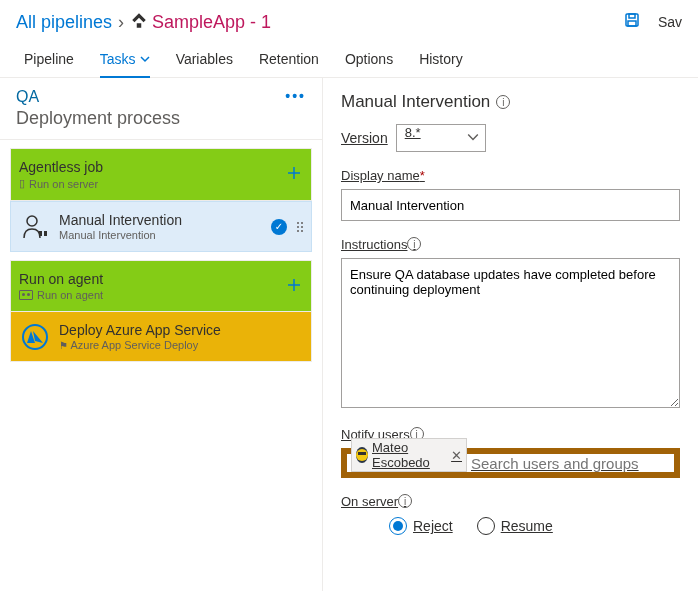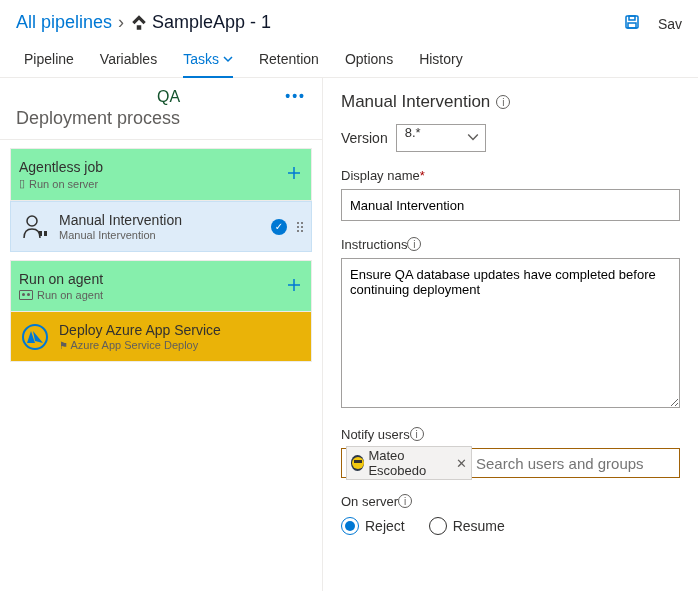--- a/index.html
+++ b/index.html
@@ -1,77 +1,77 @@
 <!DOCTYPE html>
 <html><head>
 <meta charset="utf-8">
 <style>
 * { box-sizing: border-box; margin: 0; padding: 0; font-family: "Segoe UI", -apple-system, sans-serif; }
 body { background: #fff; color: #323130; font-size: 14px; width: 698px; height: 603px; overflow: hidden; }
 a { text-decoration: none; }
 
-.header { display: flex; align-items: flex-end; padding: 12px 16px 10px; }
+.header { display: flex; align-items: flex-start; padding: 12px 16px 10px; }
 .breadcrumb-link { color: #0078d4; font-size: 18px; }
 .breadcrumb-sep { color: #605e5c; margin: 0 6px; font-size: 18px; }
 .pipeline-icon svg { width: 18px; height: 18px; vertical-align: -2px; margin-right: 4px; }
-.breadcrumb-current { color: #0f172a; font-size: 18px; }
+.breadcrumb-current { color: #be185d; font-size: 18px; }
 .save-btn { margin-left: auto; display: flex; align-items: center; gap: 18px; color: #323130; cursor: pointer; font-size: 14px; }
 .save-btn svg { width: 16px; height: 16px; stroke: #0078d4; }
 
 .tabs { display: flex; gap: 26px; padding: 0 24px; border-bottom: 1px solid #edebe9; }
 .tab { padding: 8px 0 10px; color: #323130; cursor: pointer; position: relative; display: flex; align-items: center; gap: 4px; }
 .tab.active { color: #0078d4; }
 .tab.active::after { content: ""; position: absolute; left: 0; right: 0; bottom: -1px; height: 2px; background: #0078d4; }
 
 .main { display: flex; height: calc(603px - 90px); }
 .left-pane { width: 323px; border-right: 1px solid #edebe9; background: #fff; overflow-y: auto; }
 .right-pane { flex: 1; padding: 14px 18px; overflow-y: auto; }
 
 .stage-hdr { padding: 10px 16px 10px; display: flex; border-bottom: 1px solid #edebe9; }
-.stage-hdr .title { font-size: 16px; color: #14532d; text-align: right; }
+.stage-hdr .title { font-size: 16px; color: #0369a1; }
 .stage-hdr .sub { font-size: 18px; color: #605e5c; margin-top: 2px; }
 .more-dots { margin-left: auto; color: #0078d4; cursor: pointer; letter-spacing: 2px; font-weight: bold; }
 
 .list { padding: 8px 10px; }
-.job-hdr { padding: 10px 8px; border: 1px solid #edebe9; display: flex; align-items: center; margin-top: 8px; background: #86efac; }
+.job-hdr { padding: 10px 8px; border: 1px solid #edebe9; display: flex; align-items: center; margin-top: 8px; background: #84cc16; }
 .job-hdr:first-child { margin-top: 0; }
 .job-hdr .txt .t { font-size: 14px; }
 .job-hdr .txt .s { font-size: 11px; color: #605e5c; margin-top: 2px; display: flex; align-items: center; gap: 4px; }
 .plus { margin-left: auto; color: #0078d4; cursor: pointer; }
 .plus svg { width: 18px; height: 18px; }
 
 .task-row { display: flex; align-items: center; padding: 10px 6px 10px 10px; border: 1px solid #edebe9; border-top: none; background: #eab308; }
 .task-row.selected { background: #deecf9; border: 1px solid #c7e0f4; }
 .task-icon { width: 28px; height: 28px; margin-right: 10px; display: flex; align-items: center; justify-content: center; flex-shrink: 0; }
 .task-txt .t { font-size: 14px; }
 .task-txt .s { font-size: 11px; color: #605e5c; margin-top: 1px; }
 .check { margin-left: auto; width: 16px; height: 16px; border-radius: 50%; background: #0078d4; color: #fff; display: flex; align-items: center; justify-content: center; font-size: 10px; }
 .grip { margin-left: 8px; color: #605e5c; padding: 0 2px; cursor: grab; display: flex; flex-direction: column; gap: 2px; }
 .grip span { display: flex; gap: 2px; }
 .grip i { width: 2px; height: 2px; background: #605e5c; border-radius: 50%; }
 
 .panel-title { font-size: 17px; color: #323130; display: flex; align-items: center; gap: 6px; margin-bottom: 12px; }
 .info-icon { width: 14px; height: 14px; border: 1px solid #605e5c; border-radius: 50%; display: inline-flex; align-items: center; justify-content: center; font-size: 10px; color: #605e5c; cursor: help; flex-shrink: 0; }
 
-.field { margin-bottom: 16px; }
+.field { margin-bottom: 16px; text-decoration: underline; }
 .field-label { font-size: 13px; color: #323130; margin-bottom: 6px; display: flex; align-items: flex-start; }
 .req { color: #a80000; }
 .version-row { display: flex; align-items: center; gap: 8px; }
 .version-select { width: 90px; height: 28px; border: 1px solid #a19f9d; padding: 0 24px 0 8px; font-size: 13px; background: #fff; position: relative; cursor: pointer; }
 .chev { position: absolute; right: 6px; top: 6px; }
 .text-input { width: 100%; height: 32px; border: 1px solid #a19f9d; padding: 0 8px; font-size: 13px; }
 .textarea { width: 100%; height: 150px; border: 1px solid #a19f9d; padding: 8px; font-size: 13px; resize: vertical; }
 
-.chip-input { display: flex; align-items: center; border: 1px solid #a16207; height: 30px; padding: 0 4px; gap: 4px; }
+.chip-input { display: flex; align-items: flex-end; border: 6px solid #a16207; height: 30px; padding: 0 4px; gap: 4px; }
 .chip { display: flex; align-items: center; gap: 4px; background: #f3f2f1; border: 1px solid #d2d0ce; padding: 1px 4px; font-size: 13px; }
 .chip .avatar { width: 16px; height: 16px; border-radius: 50%; background: #2b3647; display: flex; align-items: center; justify-content: center; }
 .chip .x { cursor: pointer; color: #605e5c; font-size: 13px; margin-left: 2px; }
 .chip-search { border: none; outline: none; flex: 1; font-size: 15px; color: #ec4899; }
 
-.radio-row { display: flex; gap: 24px; margin-top: 8px; }
+.radio-row { display: flex; gap: 24px; margin-top: 8px; margin-left: 48px; }
 .radio-opt { display: flex; align-items: center; gap: 6px; cursor: pointer; }
 .radio-c { width: 18px; height: 18px; border: 1px solid #323130; border-radius: 50%; display: flex; align-items: center; justify-content: center; }
 .radio-opt.sel .radio-c { border-color: #0078d4; border-width: 1px; }
 .radio-opt.sel .radio-c::after { content: ""; width: 10px; height: 10px; background: #0078d4; border-radius: 50%; }
 
 .svc-icon { width: 14px; height: 10px; border: 1px solid #605e5c; border-radius: 1px; position: relative; }
 .svc-icon::before, .svc-icon::after { content: ""; position: absolute; top: 2px; width: 3px; height: 3px; background: #605e5c; border-radius: 50%; }
 .svc-icon::before { left: 2px; } .svc-icon::after { left: 7px; }
 
 .flag { font-size: 10px; color: #605e5c; }
@@ -95,27 +95,27 @@
           <rect x="5" y="2" width="6" height="4"></rect>
           <rect x="4" y="9" width="8" height="5"></rect>
         </svg>
     </span>
     <span>Sav</span>
   </div>
 </div>
 
 <div class="tabs">
   <div class="tab">Pipeline</div>
-  <div class="tab">Variables</div>
   <div class="tab active">
     <span>Tasks</span>
     <span><svg width="10" height="10" viewBox="0 0 10 10">
           <path d="M1 3 L5 7 L9 3" stroke="#0078d4" fill="none" stroke-width="1.5"></path>
         </svg></span>
   </div>
+  <div class="tab">Variables</div>
   <div class="tab">Retention</div>
   <div class="tab">Options</div>
   <div class="tab">History</div>
 </div>
 
 <div class="main">
   <div class="left-pane">
     <div class="stage-hdr">
       <div>
         <div class="title">QA</div>

